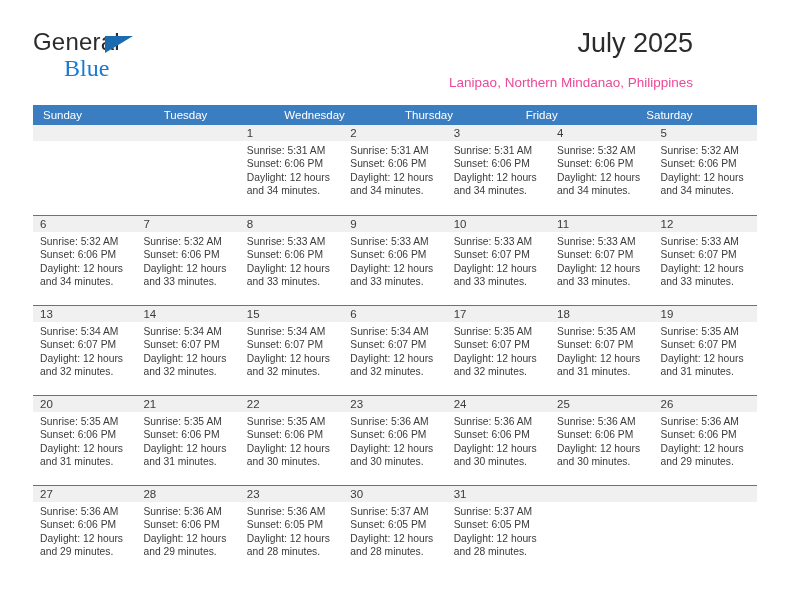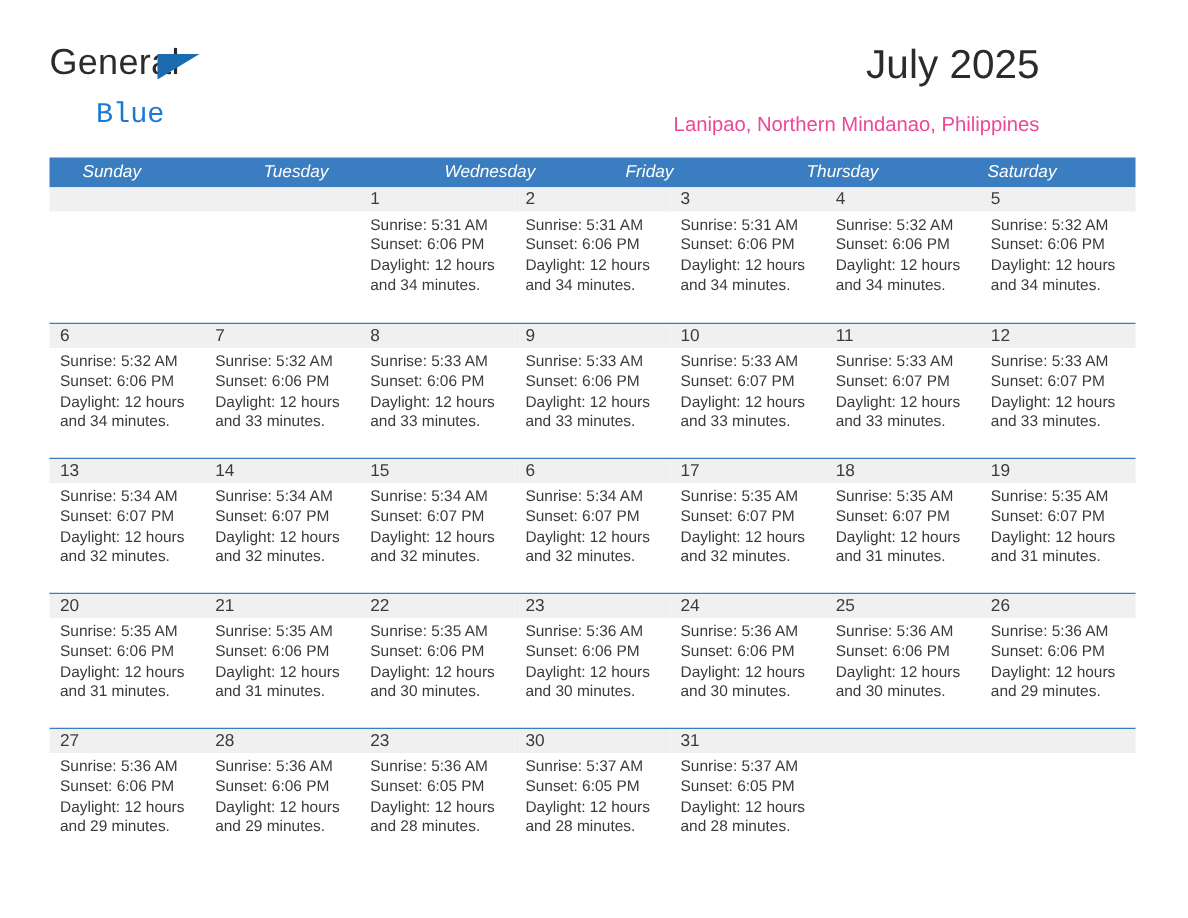--- a/index.html
+++ b/index.html
@@ -51,24 +51,24 @@
     left: 72px;
     top: 8px;
     width: 0;
     height: 0;
     border-left: 28px solid #1a6bb0;
     border-bottom: 17px solid transparent;
   }
   .logo-blue {
     position: absolute;
     left: 31px;
-    top: 37px;
-    font-size: 19px;
+    top: 27px;
+    font-size: 24px;
     color: #1a7ad1;
-    font-family: Liberation Mono, monospace;
+    font-family: Liberation Serif, serif;
   }
 
   .title {
     position: absolute;
     right: 0;
     top: 0;
     font-size: 27px;
     color: #2b2b2b;
     text-align: right;
     white-space: nowrap;
@@ -94,24 +94,23 @@
   .dow-row {
     display: flex;
     background: #3a7dc0;
     height: 20px;
   }
   .dow {
     flex: 1 1 0;
     color: #ffffff;
     font-size: 11.5px;
     line-height: 20px;
-    padding-left: 22px;
+    padding-left: 10px;
     box-sizing: border-box;
     white-space: nowrap;
-    font-style: italic;
   }
 
   .week {
     display: flex;
     border-top: 1.5px solid #3a7dc0;
     height: 90px;
     box-sizing: border-box;
   }
   .week.first {
     border-top: none;
@@ -165,22 +164,22 @@
     <div class="title">July 2025</div>
     <div class="subtitle">Lanipao, Northern Mindanao, Philippines</div>
   </div>
 
   <div class="calendar">
 
     <div class="dow-row">
       <div class="dow">Sunday</div>
       <div class="dow">Tuesday</div>
       <div class="dow">Wednesday</div>
+      <div class="dow">Thursday</div>
       <div class="dow">Friday</div>
-      <div class="dow">Thursday</div>
       <div class="dow">Saturday</div>
     </div>
 
     <div id="weeks-container">
         <div class="week first">
           <div class="cell empty">
             <div class="daynum-band">
               <div class="daynum"></div>
             </div>
           </div>

